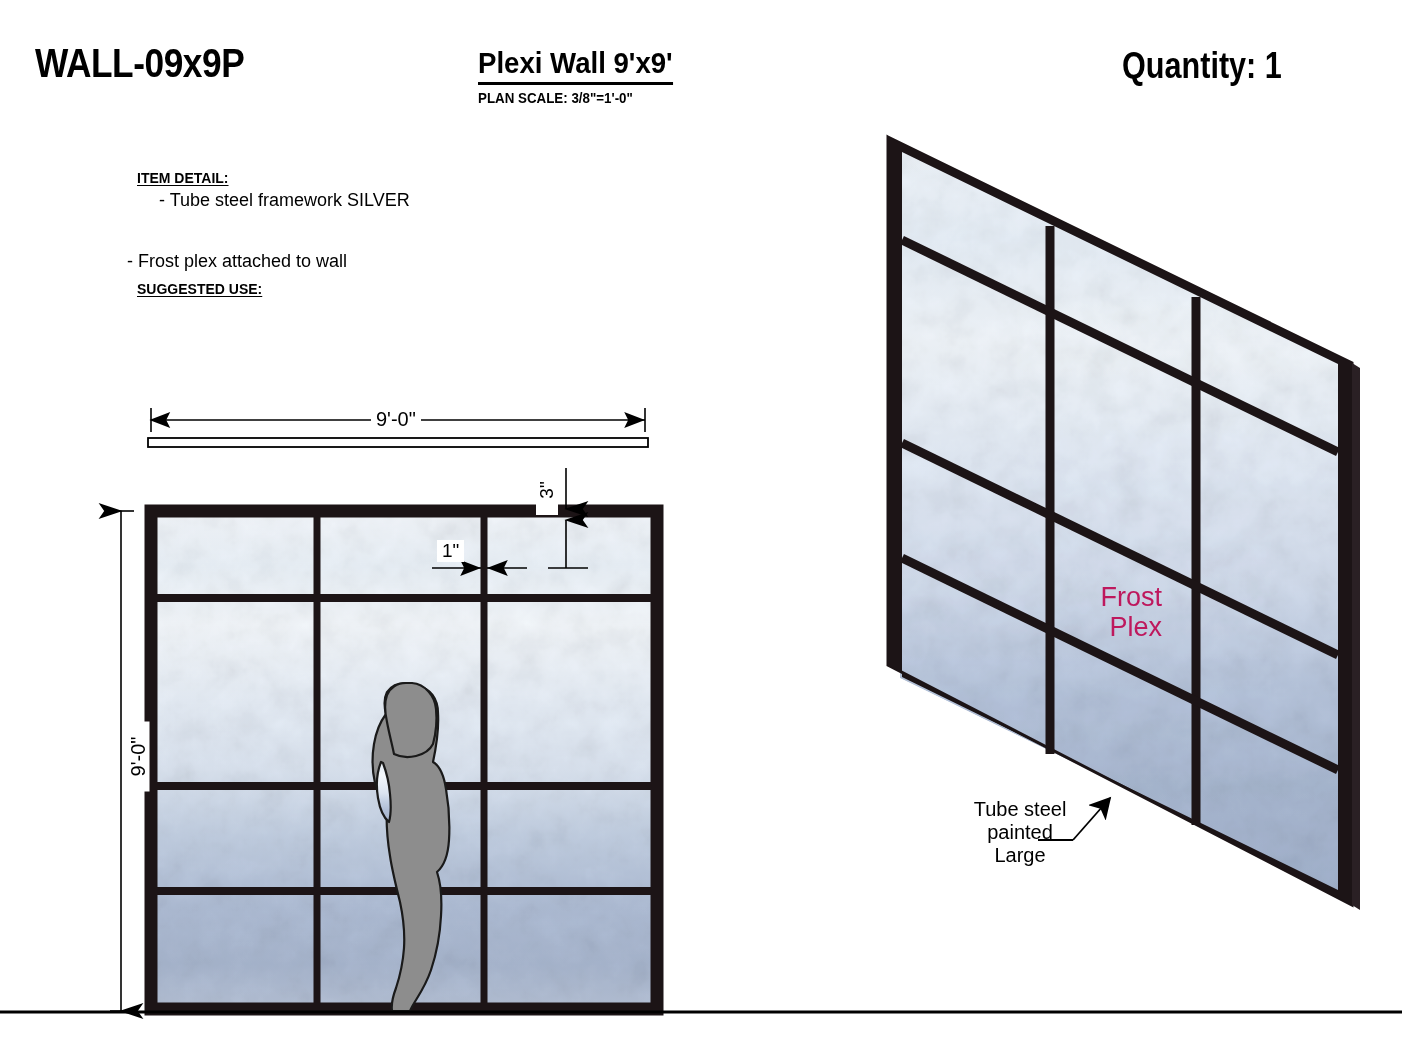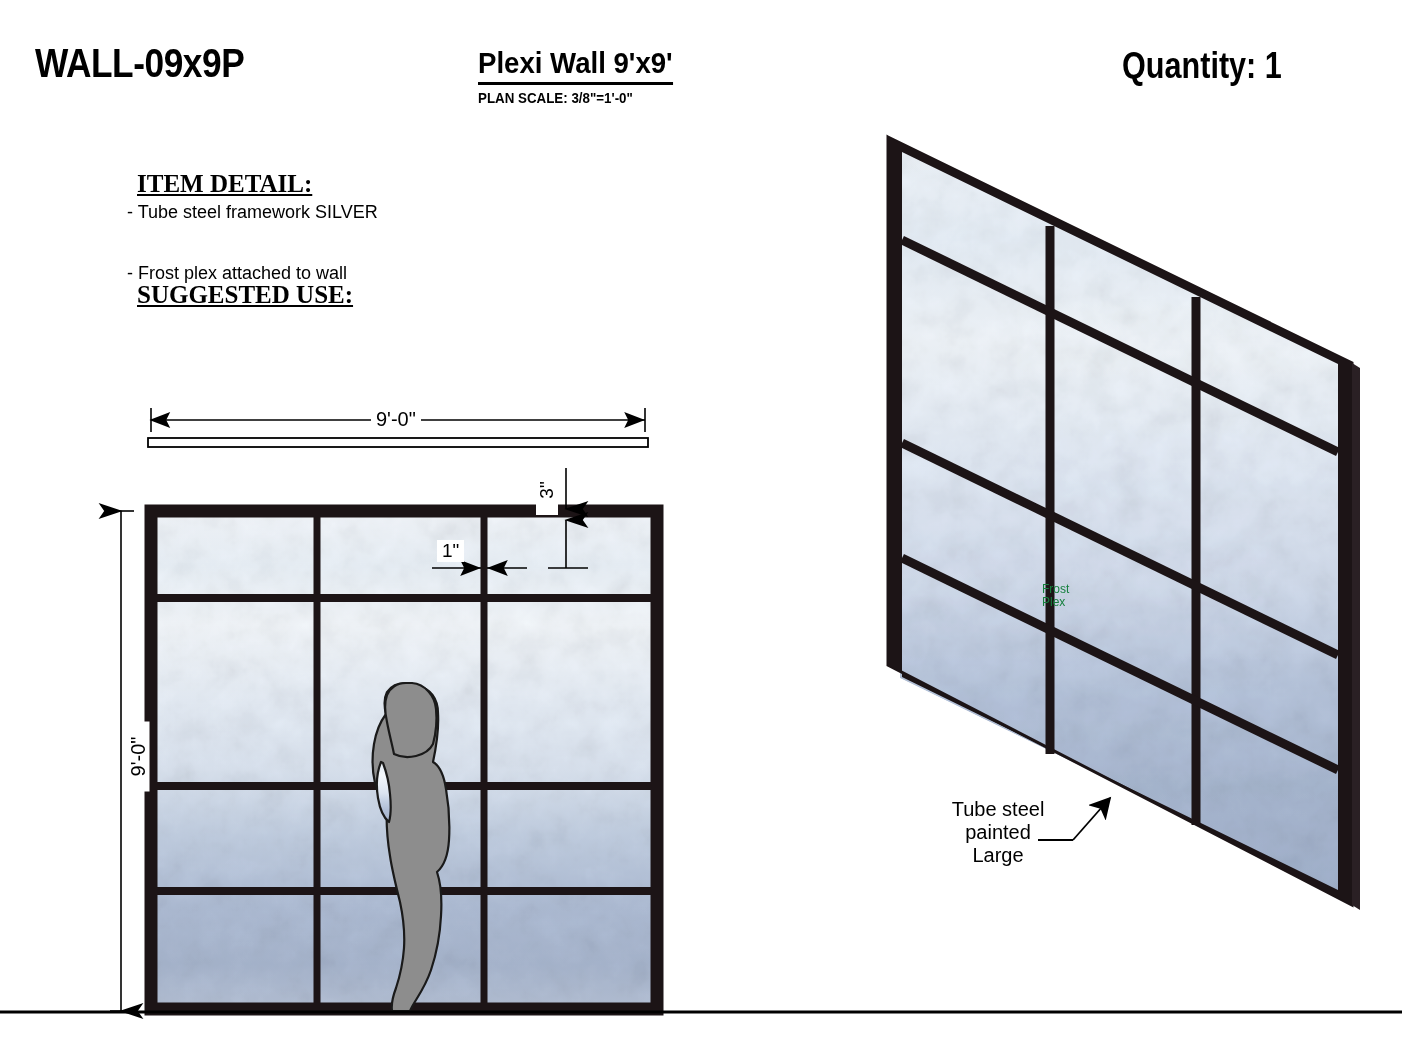--- a/index.html
+++ b/index.html
@@ -39,24 +39,23 @@
   .qty{
     position:absolute;left:1122px;top:45px;
     font-size:36px;font-weight:bold;
     font-family:"Liberation Sans Narrow","Liberation Sans",sans-serif;
     transform:scaleX(.85);transform-origin:left center;
     white-space:nowrap;
   }
 
   
   .note-h{
-    font-size:25px;font-weight:bold;
+    font-size:14px;font-weight:bold;
     text-decoration:underline;text-underline-offset:2px;
     white-space:nowrap;
-    font-family:Liberation Serif, serif;
   }
   .note-l{font-size:18px;white-space:nowrap;margin-top:1px;}
   #notes{position:absolute;left:119px;top:170px;}
   #notes2{position:absolute;left:119px;top:281px;}
   .ind{padding-left:18px;}
   .ind2{padding-left:8px;margin-top:40px;}
 
   
   .dimtxt{
     position:absolute;font-size:20px;background:#fff;
@@ -76,21 +75,21 @@
 
   <div class="ttl-wrap">
     <div class="ttl">Plexi Wall 9'x9'</div>
     <div class="scale">PLAN SCALE: 3/8"=1'-0"</div>
   </div>
 
   <div class="qty">Quantity: 1</div>
 
   <div id="notes">
     <div class="note-h ind">ITEM DETAIL:</div>
-    <div class="note-l ind2" style="margin-top:4px;">- Tube steel framework SILVER</div>
+    <div class="note-l ind2" style="margin-top:4px;margin-left:32px;">- Tube steel framework SILVER</div>
     <div class="note-l ind2">- Frost plex attached to wall</div>
   </div>
 
   <div id="notes2">
     <div class="note-h ind">SUGGESTED USE:</div>
   </div>
 
   <svg width="1402" height="1039" viewBox="0 0 1402 1039">
     <defs>
 
@@ -261,26 +260,26 @@
   </svg>
 
   <div class="dimtxt" style="left:371px;top:408px;">9'-0"</div>
 
   <div class="dimtxt v" style="left:103px;top:745px;width:60px;text-align:center;">9'-0"</div>
 
   <div class="dimtxt v" style="left:522px;top:479px;width:40px;text-align:center;font-size:19px;">3"</div>
 
   <div class="dimtxt" style="left:437px;top:540px;font-size:19px;">1"</div>
 
-  <div style="position:absolute;left:1042px;top:583px;width:120px;text-align:left;
-              color:#15803d;font-size:12px;line-height:1.1;">
+  <div style="position:absolute;left:1042px;top:583px;width:120px;text-align:right;
+              color:#be185d;font-size:27px;line-height:1.1;">
     <div>Frost</div>
     <div>Plex</div>
   </div>
 
-  <div style="position:absolute;left:928px;top:798px;width:140px;text-align:center;
+  <div style="position:absolute;left:950px;top:798px;width:140px;text-align:center;
               font-size:20px;line-height:1.15;">
     <div>Tube steel</div>
     <div>painted</div>
     <div>Large</div>
   </div>
 
 </div>
 
 </body></html>

